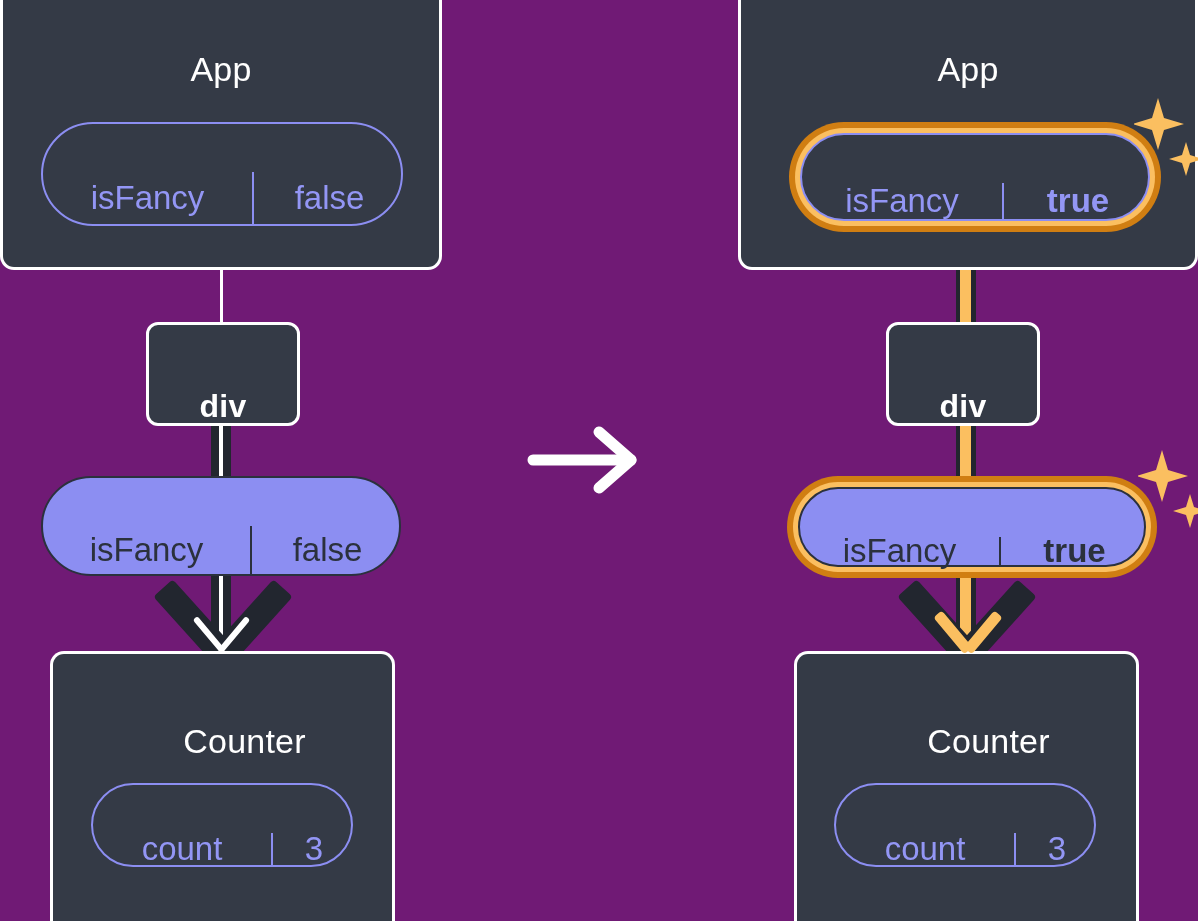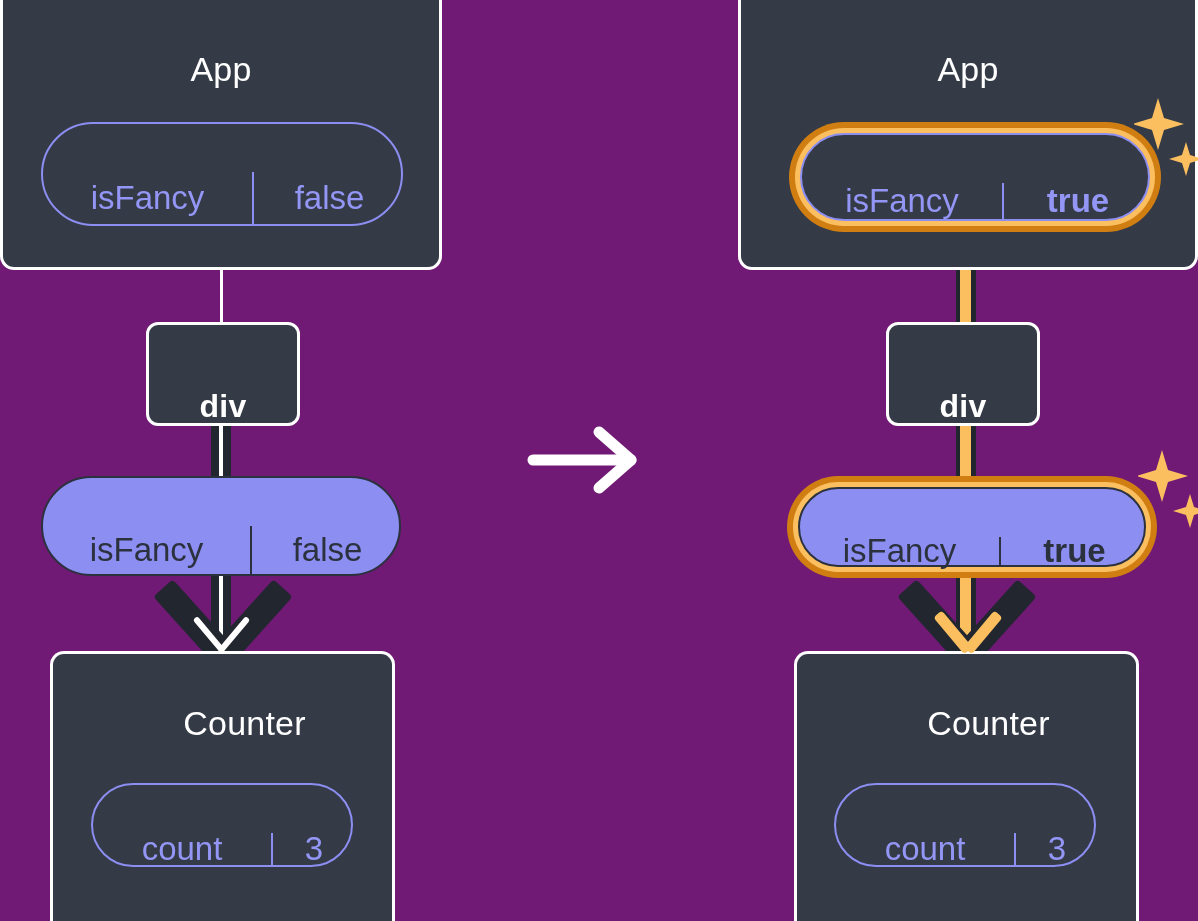--- a/index.html
+++ b/index.html
@@ -53,21 +53,21 @@
   #panel-right .app-box { left: 0px; width: 460px; }
   .app-box .cbox-title { top: 50px; }
 
   
   .div-box { left: 146px; top: 322px; width: 154px; height: 104px; border-radius: 12px; }
   .div-box .cbox-title { top: 33px; font-size: 32px; font-weight: 700; margin-top: 30px; }
 
   
   .counter-box { left: 50px; top: 651px; width: 345px; height: 270px;
                  border-bottom: none; border-radius: 14px 14px 0 0; }
-  .counter-box .cbox-title { top: 50px; padding-left: 44px; }
+  .counter-box .cbox-title { top: 68px; padding-left: 44px; }
 
   
   .pill {
     position: absolute;
     display: flex;
     align-items: stretch;
     box-sizing: border-box;
     border-radius: 999px;
     z-index: 6;
   }

